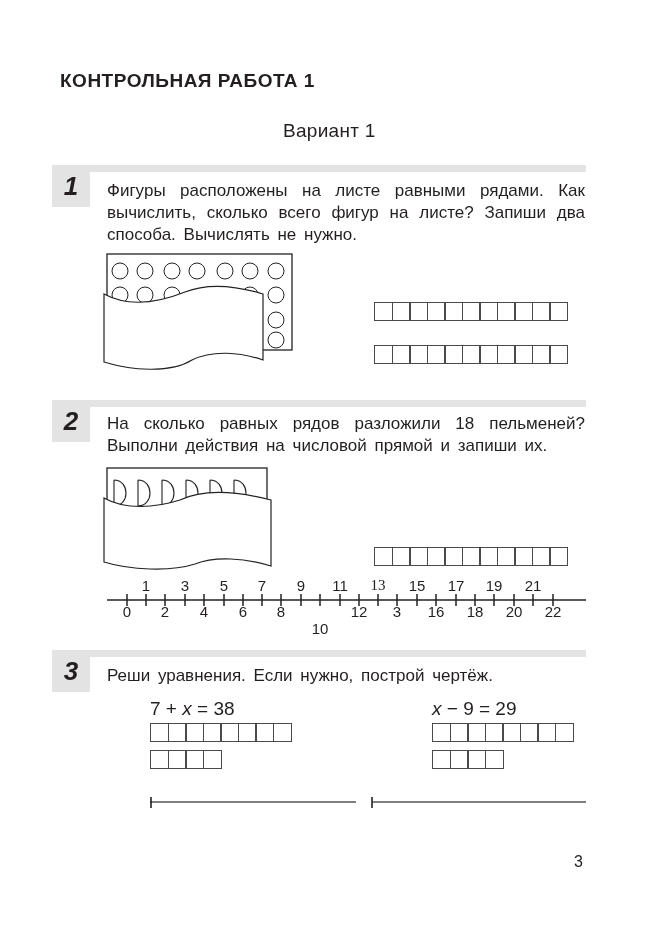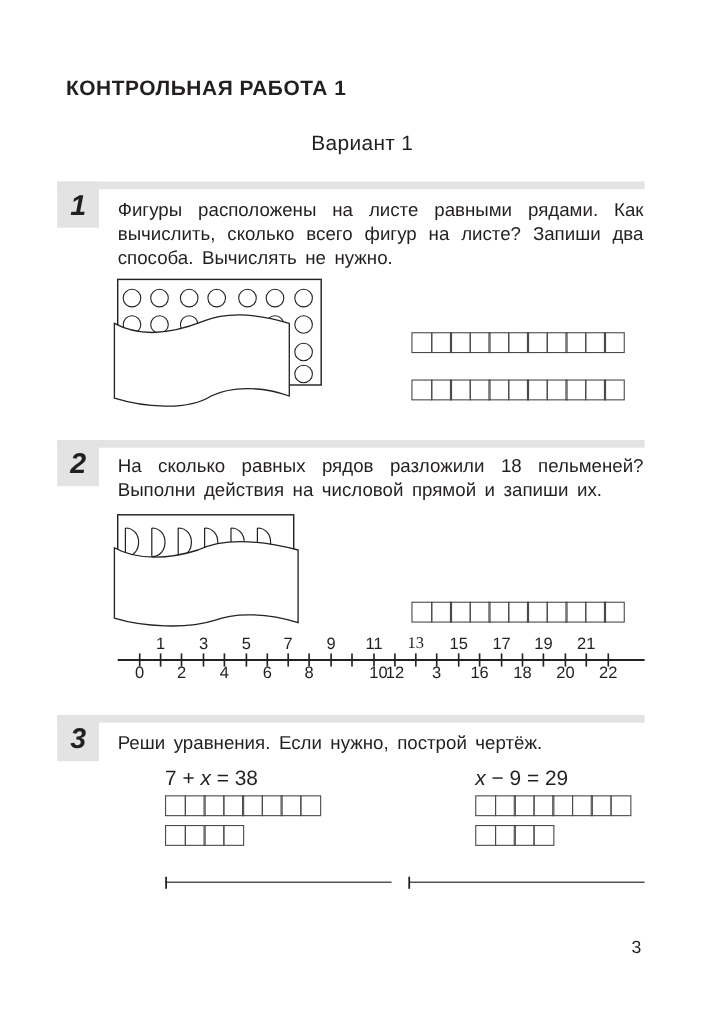--- a/index.html
+++ b/index.html
@@ -155,21 +155,21 @@
     <span class="nl-label" style="left:417px;top:577px;">15</span>
     <span class="nl-label" style="left:456px;top:577px;">17</span>
     <span class="nl-label" style="left:494px;top:577px;">19</span>
     <span class="nl-label" style="left:533px;top:577px;">21</span>
 
     <span class="nl-label" style="left:127px;top:603px;">0</span>
     <span class="nl-label" style="left:165px;top:603px;">2</span>
     <span class="nl-label" style="left:204px;top:603px;">4</span>
     <span class="nl-label" style="left:243px;top:603px;">6</span>
     <span class="nl-label" style="left:281px;top:603px;">8</span>
-    <span class="nl-label" style="left:320px;top:603px;margin-left:24px;">10</span>
+    <span class="nl-label" style="left:320px;top:620px;">10</span>
     <span class="nl-label" style="left:359px;top:603px;">12</span>
     <span class="nl-label" style="left:397px;top:603px;">3</span>
     <span class="nl-label" style="left:436px;top:603px;">16</span>
     <span class="nl-label" style="left:475px;top:603px;">18</span>
     <span class="nl-label" style="left:514px;top:603px;">20</span>
     <span class="nl-label" style="left:553px;top:603px;">22</span>
   </div>
 </div>
 
 <div>

